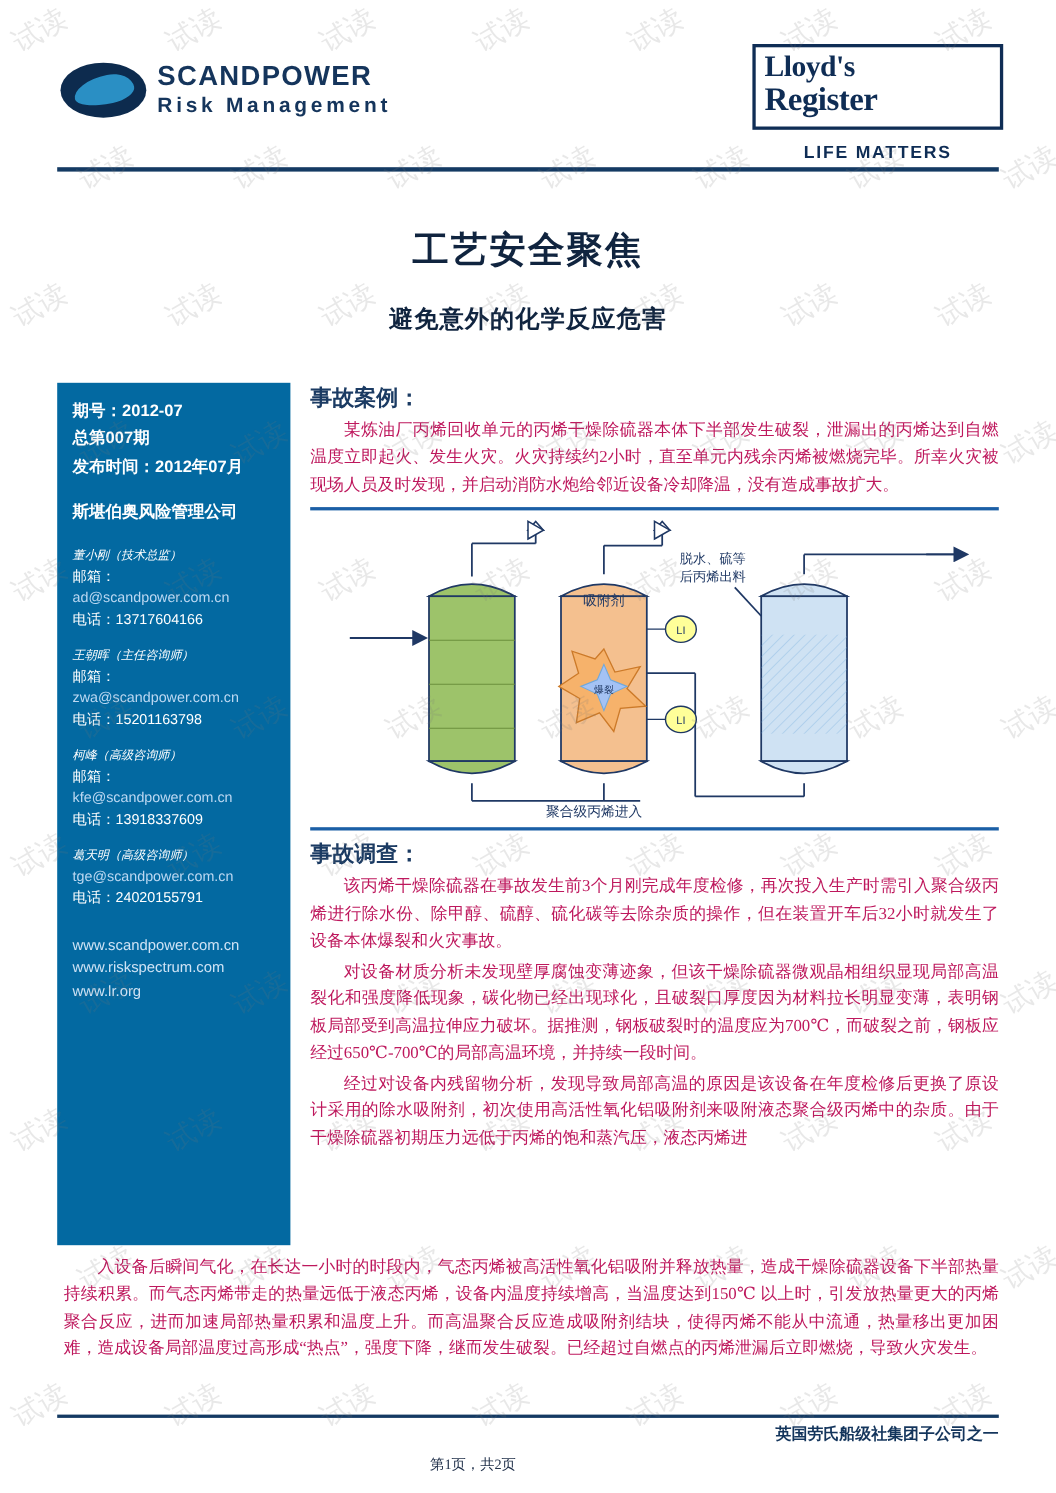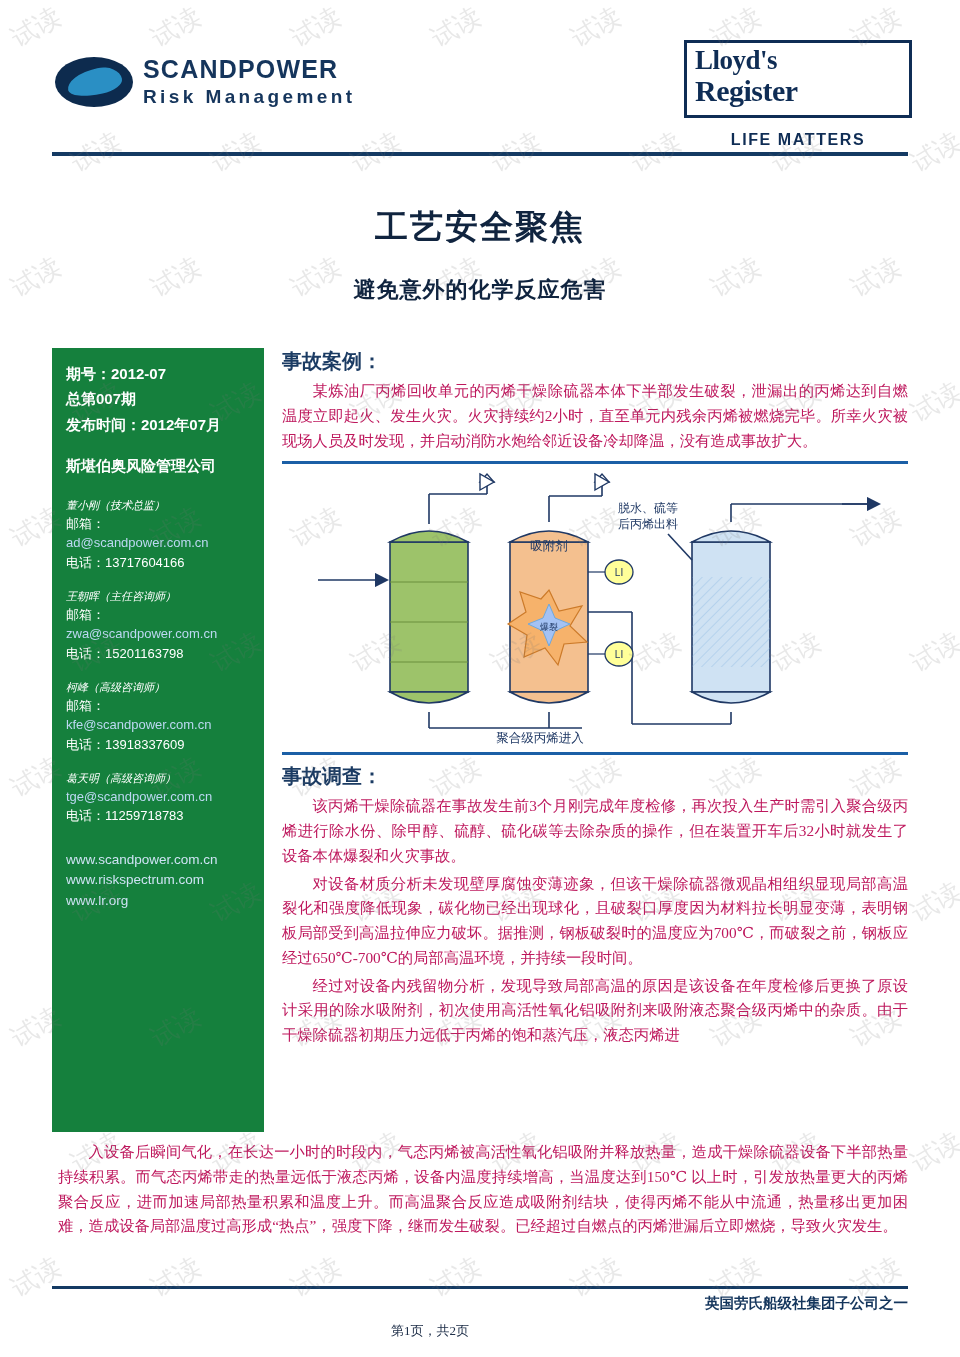--- a/index.html
+++ b/index.html
@@ -70,21 +70,21 @@
     font-family:"Liberation Serif","DejaVu Serif",serif;letter-spacing:2px;
   }
   #title-sub{
     position:absolute;left:0;top:275px;width:960px;text-align:center;
     font-size:22px;font-weight:bold;color:#10243f;
     font-family:"Liberation Serif","DejaVu Serif",serif;letter-spacing:1px;
   }
   
   #sidebar{
     position:absolute;left:52px;top:348px;width:212px;height:784px;
-    background:#15803d;color:#ffffff;
+    background:#0369a1;color:#ffffff;
     padding:14px 14px 0 14px;box-sizing:border-box;
     font-size:13.5px;line-height:1.55;
   }
   #sidebar .issue{font-weight:bold;font-size:15px;margin-bottom:2px;}
   #sidebar .company{font-weight:bold;font-size:15px;margin:18px 0 20px 0;}
   #sidebar .addr{font-size:14.5px;line-height:1.6;margin-bottom:22px;}
   #sidebar .person{margin-bottom:16px;font-size:13px;line-height:1.5;}
   #sidebar .person .nm{font-size:11px;font-style:italic;}
   #sidebar .mail{color:#bcd8f2;}
   #sidebar .links{margin-top:24px;font-size:13.5px;line-height:1.55;color:#cfe3f5;}
@@ -176,21 +176,21 @@
   <div class="person">
     <div class="nm">柯峰（高级咨询师）</div>
     <div>邮箱：</div>
     <div class="mail">kfe@scandpower.com.cn</div>
     <div>电话：13918337609</div>
   </div>
 
   <div class="person">
     <div class="nm">葛天明（高级咨询师）</div>
     <div class="mail">tge@scandpower.com.cn</div>
-    <div>电话：11259718783</div>
+    <div>电话：24020155791</div>
   </div>
 
   <div class="links">
     <div>www.scandpower.com.cn</div>
     <div>www.riskspectrum.com</div>
     <div>www.lr.org</div>
   </div>
 </div>
 
 <div id="main">

